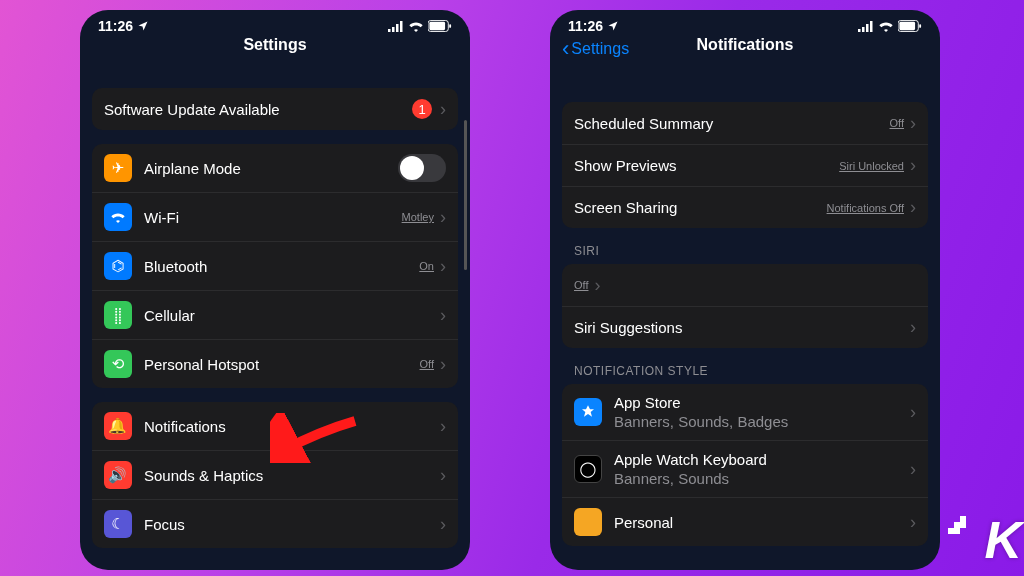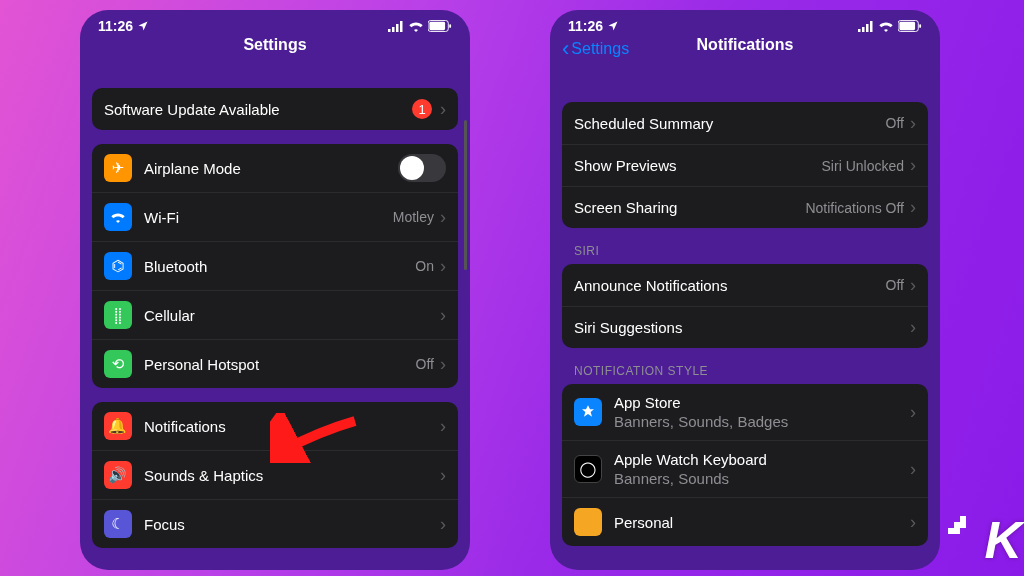--- a/index.html
+++ b/index.html
@@ -1,33 +1,33 @@
 <!DOCTYPE html>
 <html><head>
 <meta charset="utf-8">
 <style>
 * { margin:0; padding:0; box-sizing:border-box; font-family:-apple-system,Helvetica,Arial,sans-serif; }
 body { width:1024px; height:576px; background:linear-gradient(110deg,#e254d4 0%,#b940e8 35%,#9a2ae8 60%,#8a1ae8 100%); position:relative; overflow:hidden; }
 .stage { display:flex; gap:80px; padding:10px 80px; height:100%; align-items:flex-start; }
-.phone { width:390px; height:560px; background:#4c1d95; border-radius:28px; overflow:hidden; position:relative; color:#fff; }
+.phone { width:390px; height:560px; background:#0f172a; border-radius:28px; overflow:hidden; position:relative; color:#fff; }
 .statusbar { display:flex; justify-content:space-between; align-items:center; padding:8px 18px 2px; font-size:14px; font-weight:600; }
 .sb-left { display:flex; align-items:center; gap:4px; }
 .sb-right { display:flex; align-items:center; gap:4px; }
 .nav { display:flex; align-items:flex-start; justify-content:center; position:relative; height:38px; }
 .nav-title { font-size:16px; font-weight:600; }
 .nav-back { position:absolute; left:12px; display:flex; align-items:center; gap:2px; color:#0a84ff; font-size:16px; }
 .scroll { padding:0 12px; }
 .group { background:#1c1c1e; border-radius:10px; margin-top:14px; overflow:hidden; }
 .ghead { color:#8e8e93; font-size:12px; letter-spacing:.5px; padding:16px 12px 6px; text-transform:uppercase; }
 .row { display:flex; align-items:center; padding:10px 12px; min-height:42px; border-top:0.5px solid #2c2c2e; font-size:15px; position:relative; }
 .group .row:first-child { border-top:none; }
 .row-icon { width:28px; height:28px; border-radius:6px; display:flex; align-items:center; justify-content:center; margin-right:12px; flex-shrink:0; font-size:15px; color:#fff; }
 .row-label { flex:1; color:#fff; }
 .row-sub { color:#8e8e93; font-size:15px; margin-top:2px; }
-.row-val { color:#8e8e93; font-size:14px; margin-right:6px; }
+.row-val { color:#8e8e93; font-size:11px; margin-right:6px;text-decoration:underline; }
 .chev { color:#5a5a5e; font-size:18px; font-weight:300; }
 .badge { background:#ff3b30; color:#fff; border-radius:10px; min-width:20px; height:20px; font-size:13px; display:flex; align-items:center; justify-content:center; margin-right:8px; }
 .toggle { width:48px; height:28px; background:#39393d; border-radius:14px; position:relative; }
 .toggle .knob { width:24px; height:24px; background:#fff; border-radius:12px; position:absolute; top:2px; left:2px; }
 .scrollbar { position:absolute; right:3px; top:110px; width:3px; height:150px; background:#555; border-radius:2px; }
 .arrow { position:absolute; left:270px; top:413px; pointer-events:none; }
 .klogo { position:absolute; right:6px; bottom:6px; color:#fff; font-size:52px; font-weight:800; font-style:italic; text-shadow:0 0 4px rgba(0,0,0,.3); letter-spacing:-4px; }
 .klogo::before { content:""; position:absolute; right:48px; top:6px; width:22px; height:22px; background:
   linear-gradient(#fff,#fff) 12px 0/6px 6px no-repeat,
   linear-gradient(#fff,#fff) 6px 6px/6px 6px no-repeat,
@@ -179,21 +179,20 @@
       </div>
       <div class="row">
         <span class="row-label">Screen Sharing</span>
         <span class="row-val">Notifications Off</span>
         <span class="chev">›</span>
       </div>
     </div>
     <div class="ghead">SIRI</div>
     <div class="group" style="margin-top:0">
       <div class="row">
-        <span class="row-label">Announce Notifications</span>
         <span class="row-val">Off</span>
         <span class="chev">›</span>
       </div>
       <div class="row">
         <span class="row-label">Siri Suggestions</span>
         <span class="chev">›</span>
       </div>
     </div>
     <div class="ghead">NOTIFICATION STYLE</div>
     <div class="group" style="margin-top:0">

